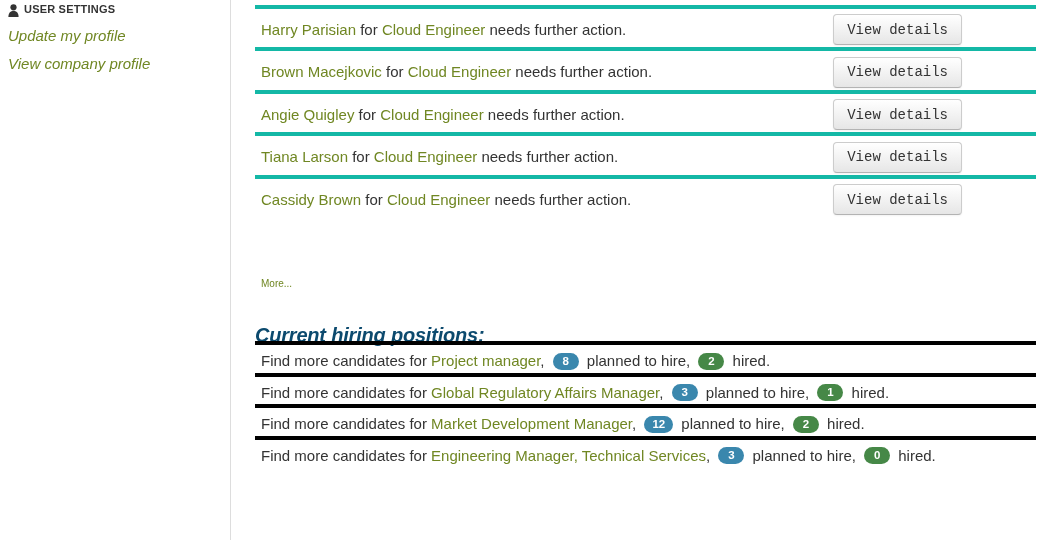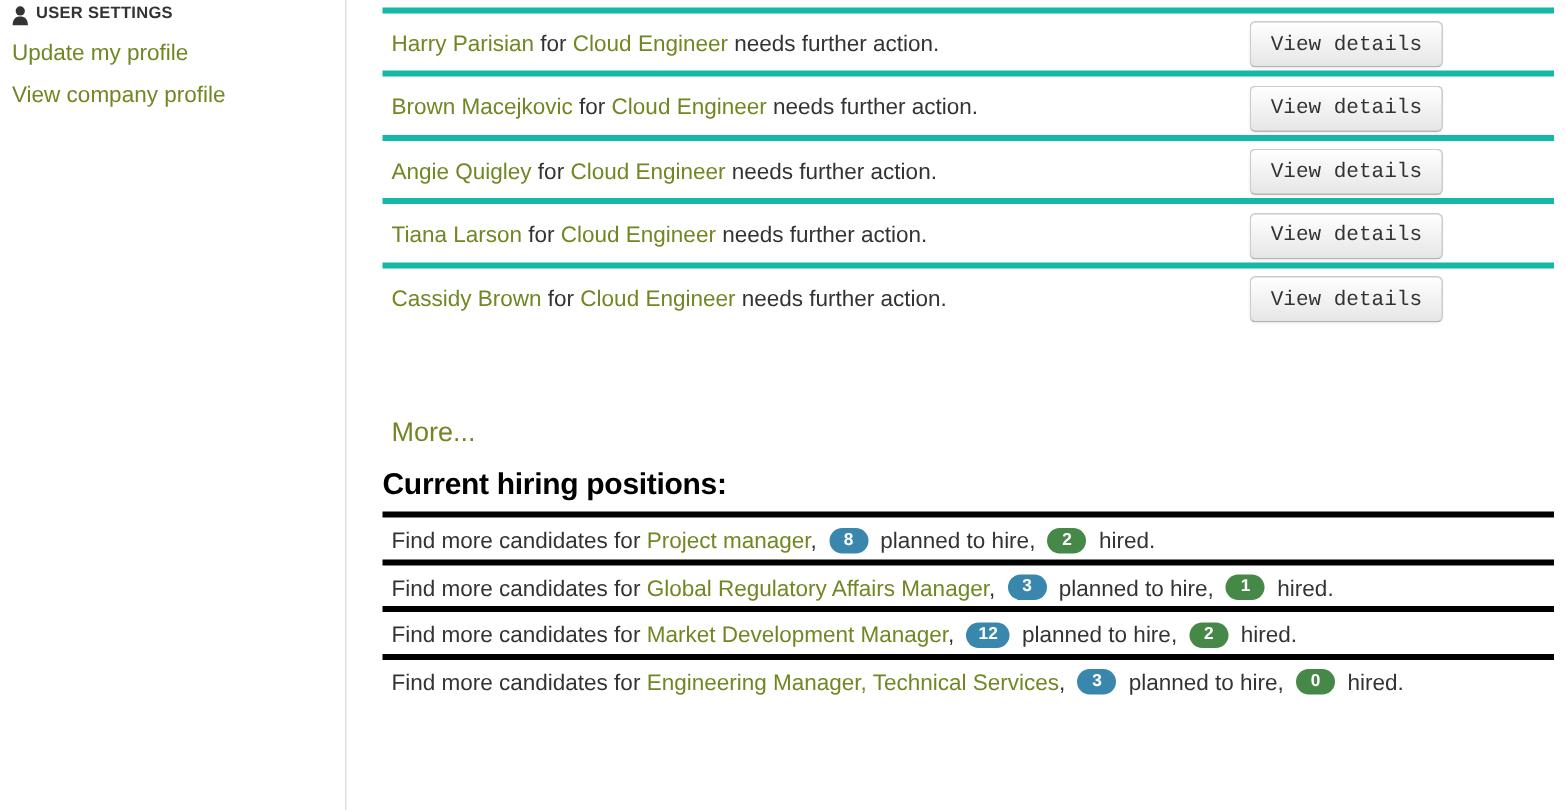--- a/index.html
+++ b/index.html
@@ -55,20 +55,21 @@
     top: 1px;
   }
   .sidebar-link {
     position: absolute;
     left: 8px;
     color: #708723;
     font-size: 15px;
     line-height: 18px;
     text-decoration: none;
     white-space: nowrap;
+    font-style: italic;
   }
   .sidebar-link.l1 { top: 27px; }
   .sidebar-link.l2 { top: 55px; }
 
   
   .main {
     position: absolute;
     left: 232px;
     top: 0;
     width: 812px;
@@ -121,36 +122,37 @@
     box-shadow: inset 0 1px 0 rgba(255,255,255,0.2), 0 1px 2px rgba(0,0,0,0.05);
     cursor: pointer;
     white-space: nowrap;
   }
 
   
   .more-link {
     position: absolute;
     left: 29px;
     top: 278px;
-    font-size: 18px;
+    font-size: 10px;
     color: #708723;
     text-decoration: none;
   }
 
   
   .section-title {
     position: absolute;
     left: 23px;
-    top: 310px;
+    top: 322px;
     margin: 0;
     font-size: 20px;
     font-weight: bold;
     line-height: 26px;
-    color: #000000;
+    color: #0c4a6e;
     letter-spacing: -0.2px;
+    font-style: italic;
   }
 
   
   .hiring-list {
     position: absolute;
     left: 23px;
     top: 341px;
     width: 781px;
   }
   .hiring-row {

